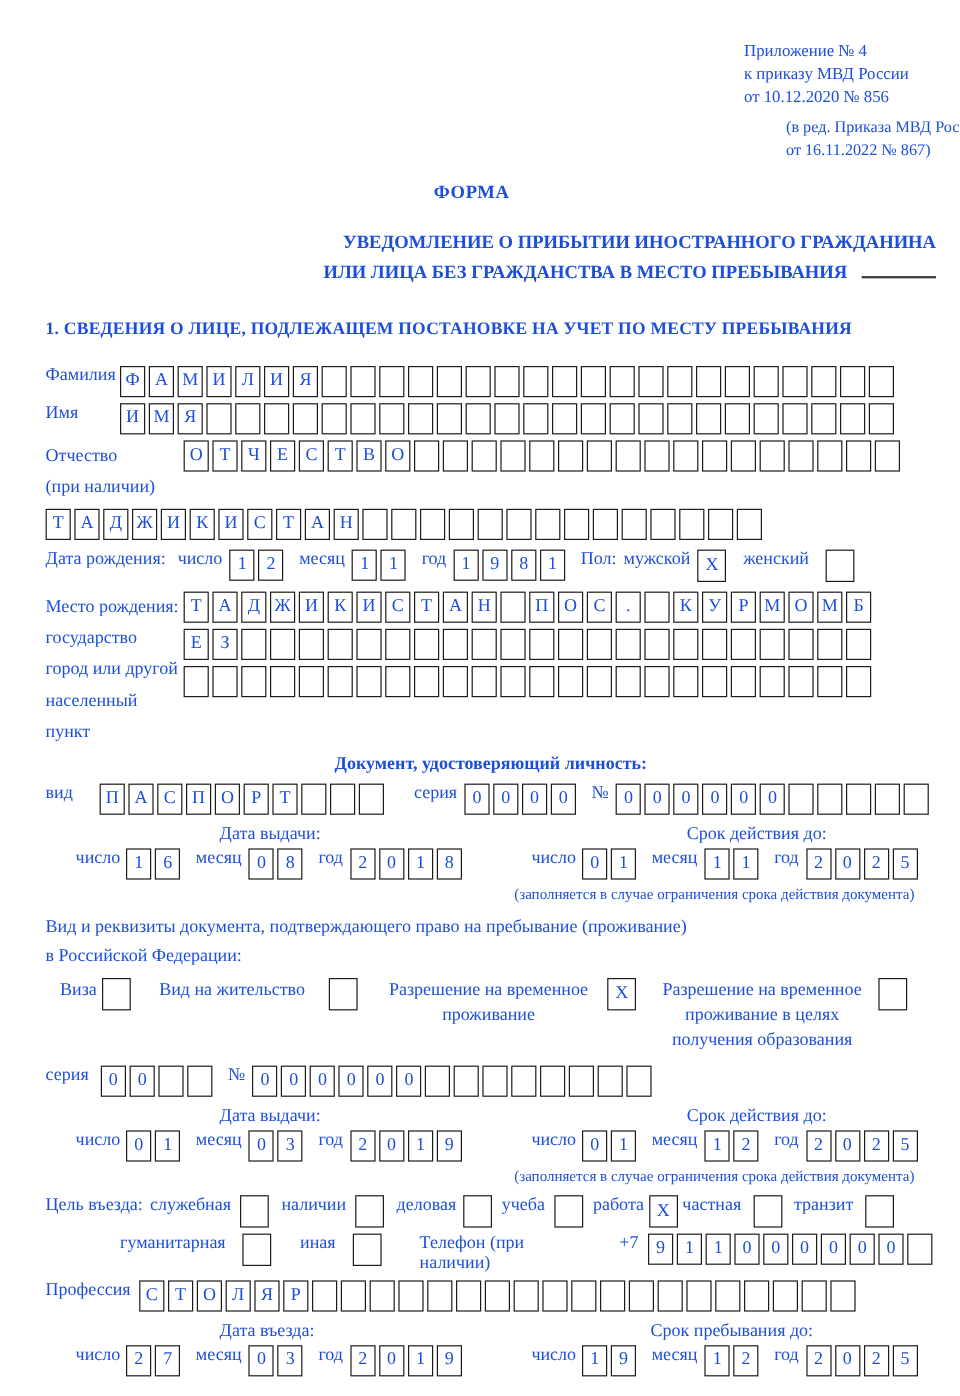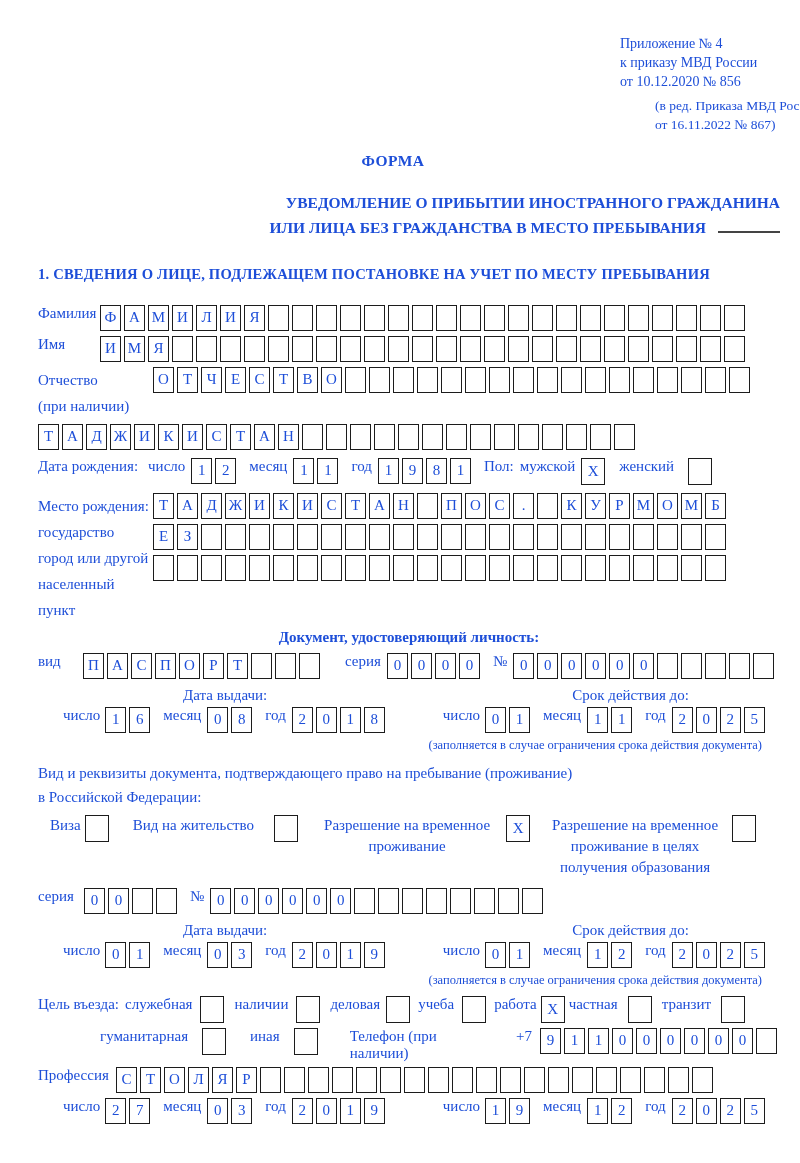--- a/index.html
+++ b/index.html
@@ -555,20 +555,24 @@
           <span class="cell"></span>
           <span class="cell"></span>
           <span class="cell"></span>
           <span class="cell"></span>
           <span class="cell"></span>
           <span class="cell"></span>
           <span class="cell"></span>
         </span>
     </div>
 
+    <div class="heads">
+      <span style="margin-left:145px;">Дата въезда:</span>
+      <span style="margin-left:280px;">Срок пребывания до:</span>
+    </div>
     <div class="row">
       <span class="lbl" style="margin-left:25px;">число</span>
       <span class="cells" style="margin-left:5px;">
           <span class="cell">2</span>
           <span class="cell">7</span>
         </span>
       <span class="dlbl">месяц</span>
       <span class="cells">
           <span class="cell">0</span>
           <span class="cell">3</span>

